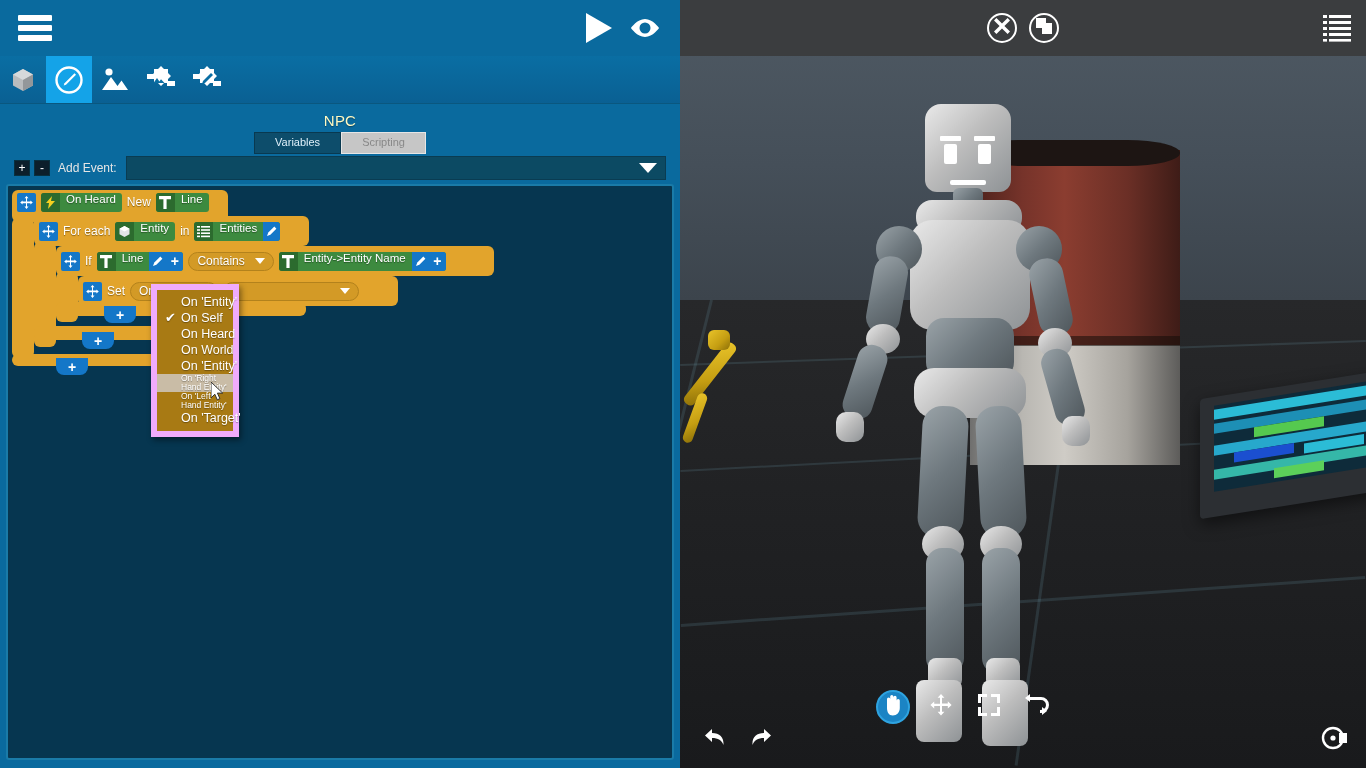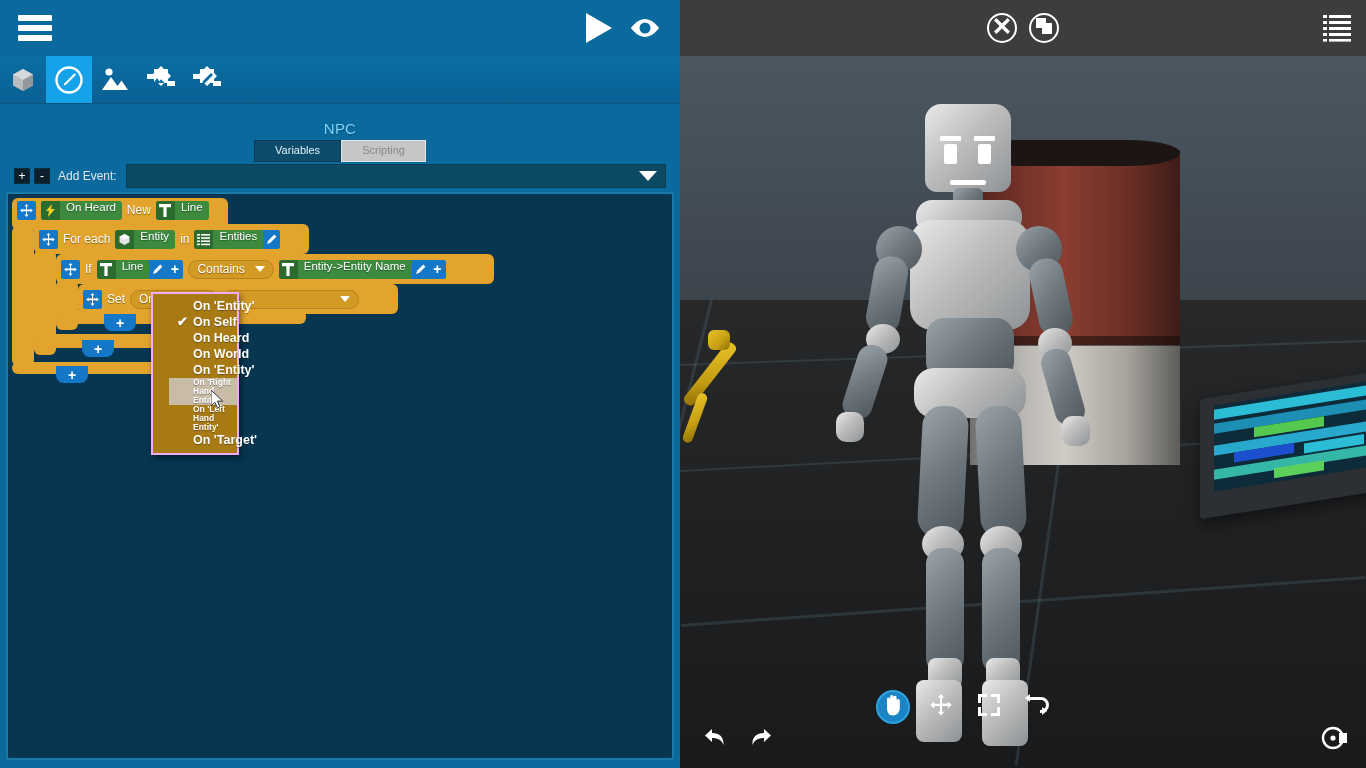--- a/index.html
+++ b/index.html
@@ -50,21 +50,21 @@
   .tool svg { display: block; }
 
   
   .objhead {
     flex: 0 0 44px;
     background: #0a6a9e;
     position: relative;
     display: flex; flex-direction: column; align-items: center;
   }
   .obj-title {
-    color: #7dd3fc; font-size: 15px; line-height: 17px; margin-top: 16px;
+    color: #fef9c3; font-size: 15px; line-height: 17px; margin-top: 8px;
     letter-spacing: .2px; text-shadow: 0 1px 1px rgba(0,0,0,.35);
   }
   .tabs { display: flex; margin-top: 3px; }
   .tab {
     font-size: 11px; padding: 4px 20px 5px;
     cursor: pointer; border: 1px solid rgba(0,0,0,.25);
     line-height: 11px;
   }
   .tab.inactive { background: #0d4d6b; color: #dff0fa; }
   .tab.active { background: #c6c6c6; color: #888; border-color: #e6e6e6; }
@@ -128,24 +128,23 @@
 
   .plus-tab {
     position: absolute; width: 32px; height: 17px; background: #1477c8;
     border-radius: 0 0 8px 8px; color: #fff; font-size: 14px; font-weight: bold;
     display: flex; align-items: center; justify-content: center; cursor: pointer;
   }
 
   
   .ddmenu {
     position: absolute; left: 155px; top: 300px; width: 86px;
-    background: #a87a14; border: 2px solid #f0abfc;
-    padding: 4px 0 5px 16px; z-index: 40;
+    background: #a87a14; border: 6px solid #f0abfc;
+    padding: 4px 0 5px 0; z-index: 40;
     box-shadow: 2px 3px 6px rgba(0,0,0,.45);
-    font-weight: bold;
   }
   .dditem {
     position: relative; color: #fff; font-size: 12.5px;
     padding: 1px 4px 1px 24px; white-space: nowrap; cursor: pointer;
     text-shadow: 0 1px 1px rgba(0,0,0,.35);
   }
   .dditem.small { font-size: 8.5px; line-height: 9px; padding: 0 2px 0 24px; white-space: normal; }
   .dditem.hover { background: #c9bca6; color: #fff; }
   .dditem .check { position: absolute; left: 8px; top: 0; color: #fff; font-size: 13px; }
   .cursor-arrow { position: absolute; left: 214px; top: 398px; z-index: 60; }

